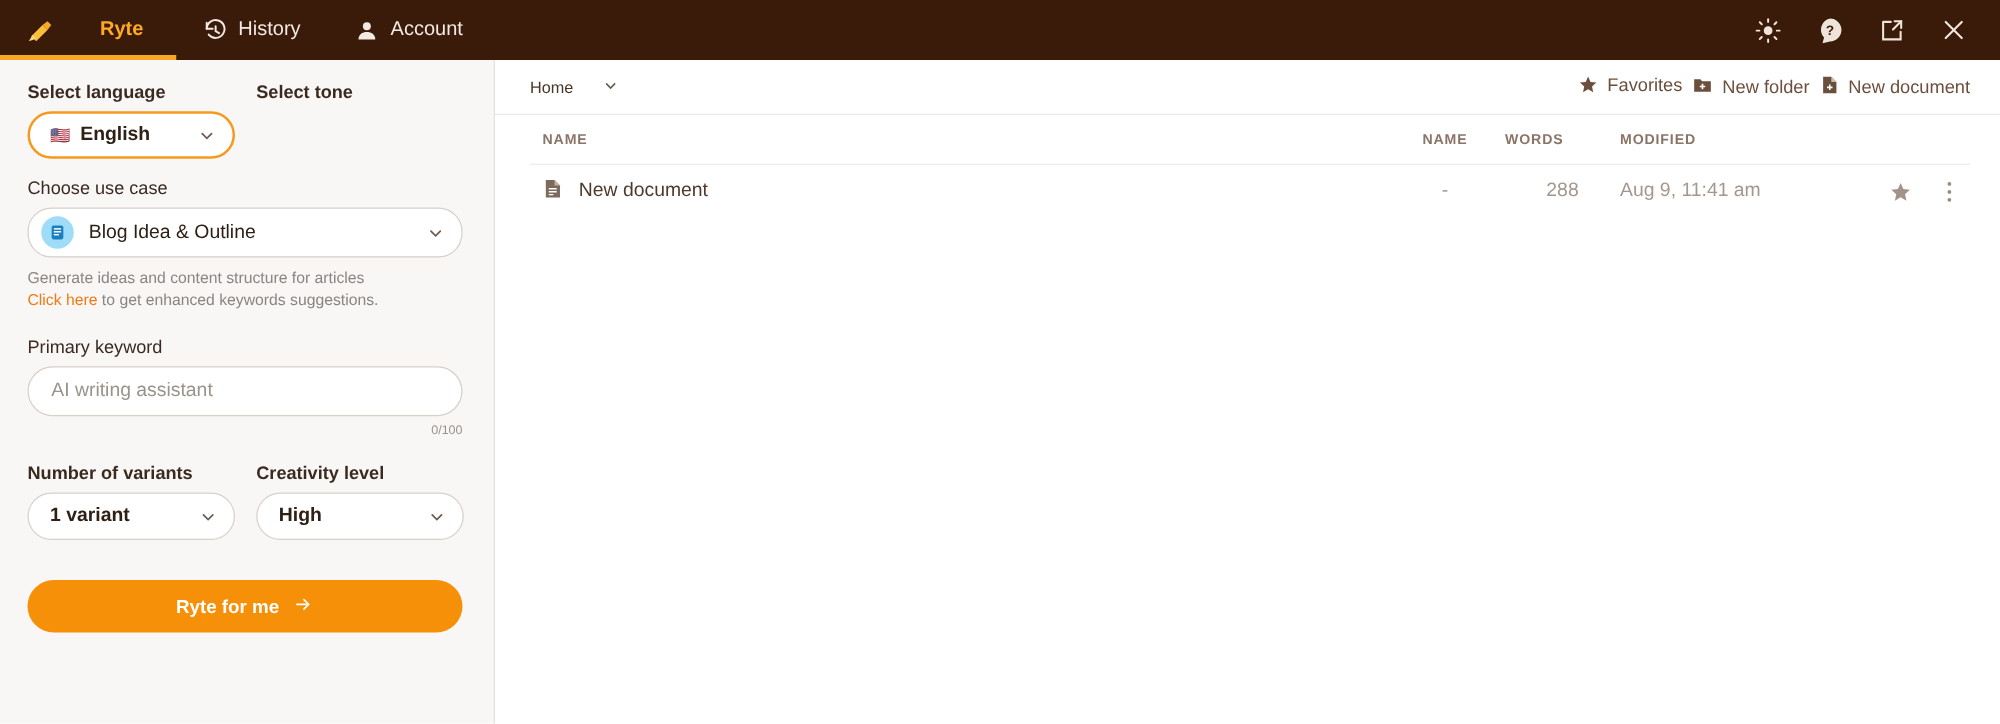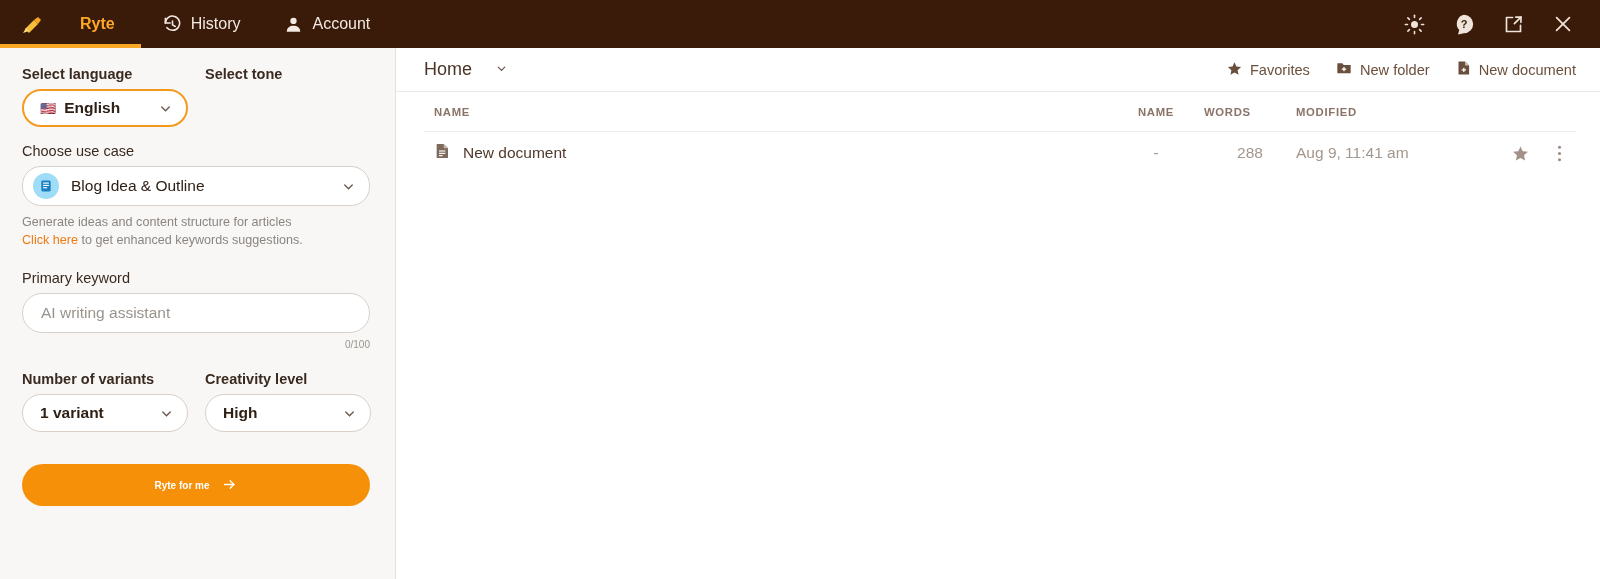--- a/index.html
+++ b/index.html
@@ -87,37 +87,37 @@
     font-family: "Liberation Sans", sans-serif;
   }
   .kw-input::placeholder { color: #9a938c; }
   .counter { text-align: right; width: 348px; font-size: 10px; color: #9a938c; margin-top: 6px; }
 
   .row2.bottom { margin-top: 21px; }
 
   .cta {
     margin-top: 32px; width: 348px; height: 42px;
     background: #f79009; border: none; border-radius: 21px;
-    color: #ffffff; font-size: 10px; font-weight: 600;
+    color: #ffffff; font-size: 15px; font-weight: 600;
     display: flex; align-items: center; justify-content: center;
     gap: 11px; cursor: pointer;
     font-family: "Liberation Sans", sans-serif;
   }
 
   
   .main { flex: 1; background: #ffffff; display: flex; flex-direction: column; min-width: 0; }
   .main-header {
     height: 44px; display: flex; align-items: center;
     padding: 0 24px 0 28px; border-bottom: 1px solid #ece7e3;
   }
   .crumb {
     display: flex; align-items: center; gap: 23px;
-    font-size: 18px; color: #4a3426; cursor: pointer;
-  }
-  .actions { margin-left: auto; display: flex; align-items: flex-end; gap: 26px; }
+    font-size: 13px; color: #4a3426; cursor: pointer;
+  }
+  .actions { margin-left: auto; display: flex; align-items: flex-start; gap: 8px; }
   .action {
     display: flex; align-items: center; gap: 8px;
     font-size: 14.6px; color: #6b4f3d; cursor: pointer; white-space: nowrap;
   }
 
   .table { padding: 0 24px 0 28px; }
   .thead {
     display: flex; align-items: center; height: 40px;
     font-size: 11.3px; letter-spacing: .7px; color: #8a7468; font-weight: 700;
     border-bottom: 1px solid #f0ebe7;

